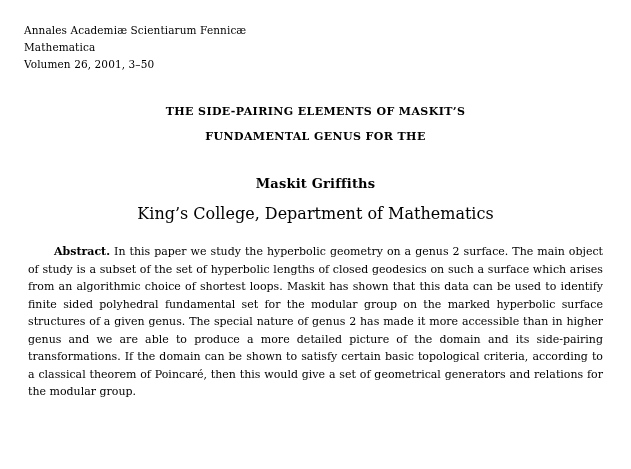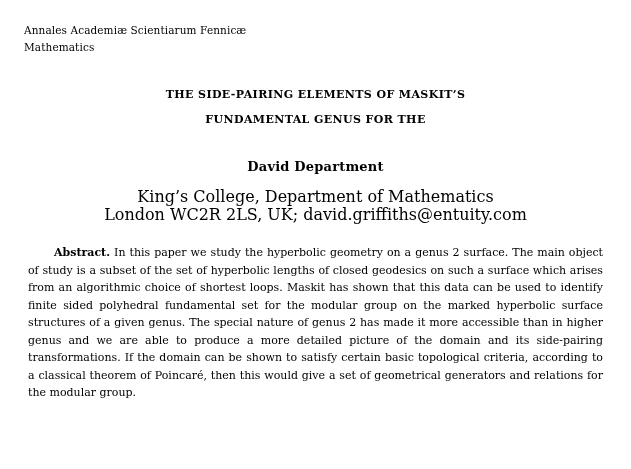--- a/index.html
+++ b/index.html
@@ -73,32 +73,32 @@
     width: 26px;
   }
 </style>
 </head>
 <body>
 
 <div class="page">
 
   <div class="journal-block">
     <div>Annales Academiæ Scientiarum Fennicæ</div>
-    <div>Mathematics</div>
+    <div>Mathematica</div>
+    <div>Volumen 26, 2001, 3–50</div>
   </div>
 
   <div class="title-block">
     <div>THE SIDE-PAIRING ELEMENTS OF MASKIT’S</div>
     <div>FUNDAMENTAL GENUS FOR THE</div>
   </div>
 
-  <div class="author">David Department</div>
+  <div class="author">Maskit Griffiths</div>
 
   <div class="affiliation">
     <div>King’s College, Department of Mathematics</div>
-    <div>London WC2R 2LS, UK; david.griffiths@entuity.com</div>
   </div>
 
   <div class="abstract">
     <span class="indent"></span><span class="abs-label">Abstract.</span> <span>In this paper we study the hyperbolic geometry on a genus 2 surface. The main object of study is a subset of the set of hyperbolic lengths of closed geodesics on such a surface which arises from an algorithmic choice of shortest loops. Maskit has shown that this data can be used to identify finite sided polyhedral fundamental set for the modular group on the marked hyperbolic surface structures of a given genus. The special nature of genus 2 has made it more accessible than in higher genus and we are able to produce a more detailed picture of the domain and its side-pairing transformations. If the domain can be shown to satisfy certain basic topological criteria, according to a classical theorem of Poincaré, then this would give a set of geometrical generators and relations for the modular group.</span>
   </div>
 
 </div>
 
 </body></html>

